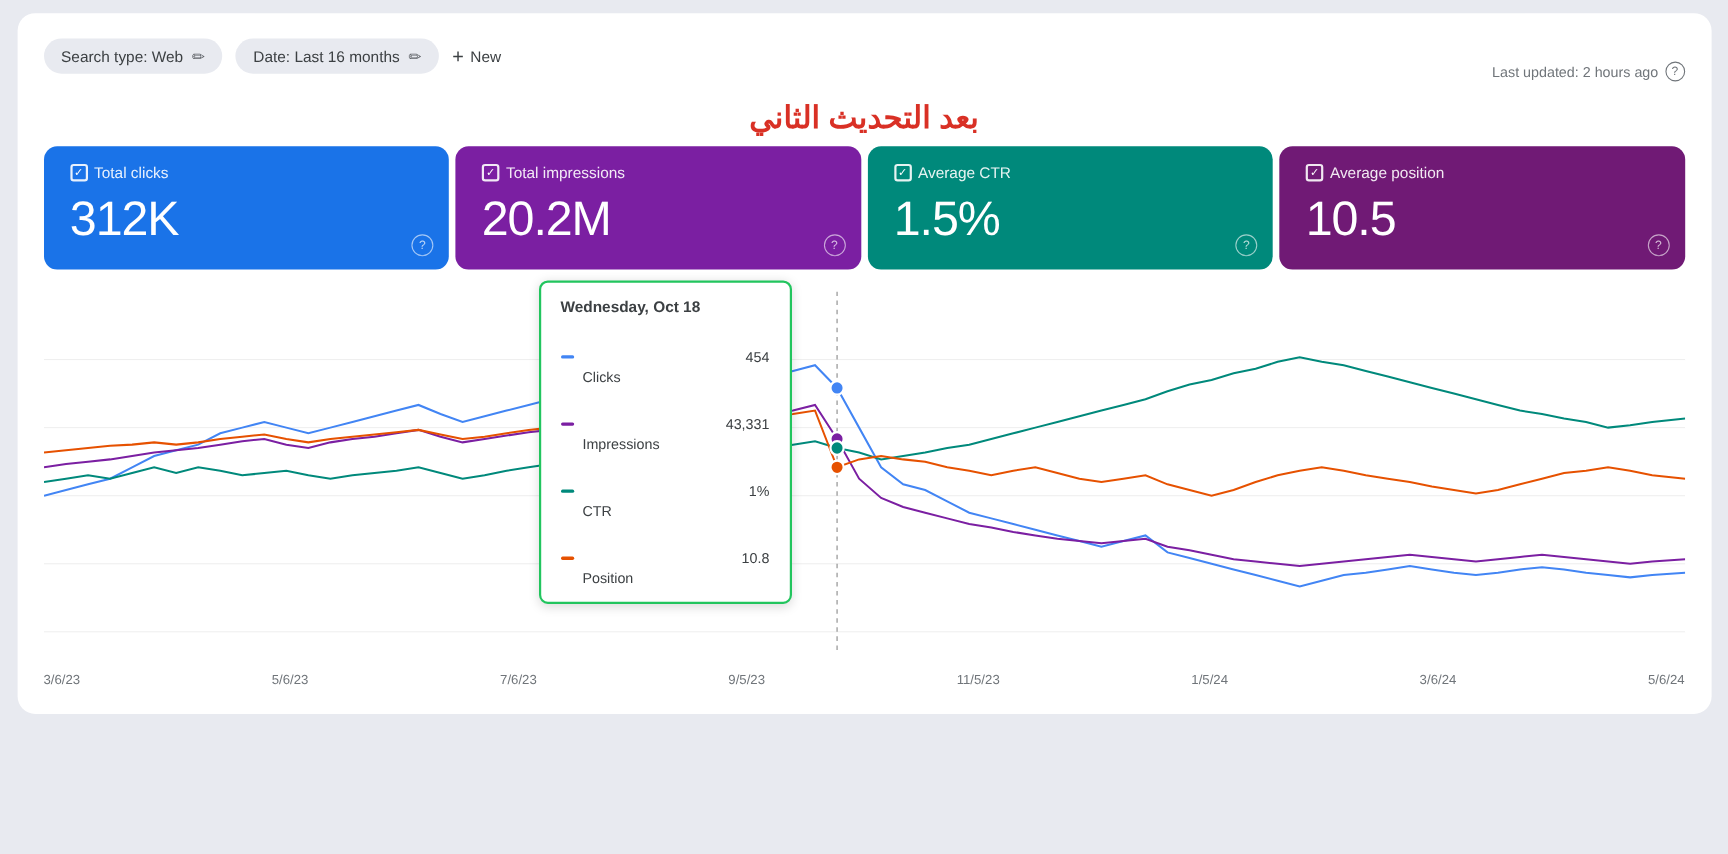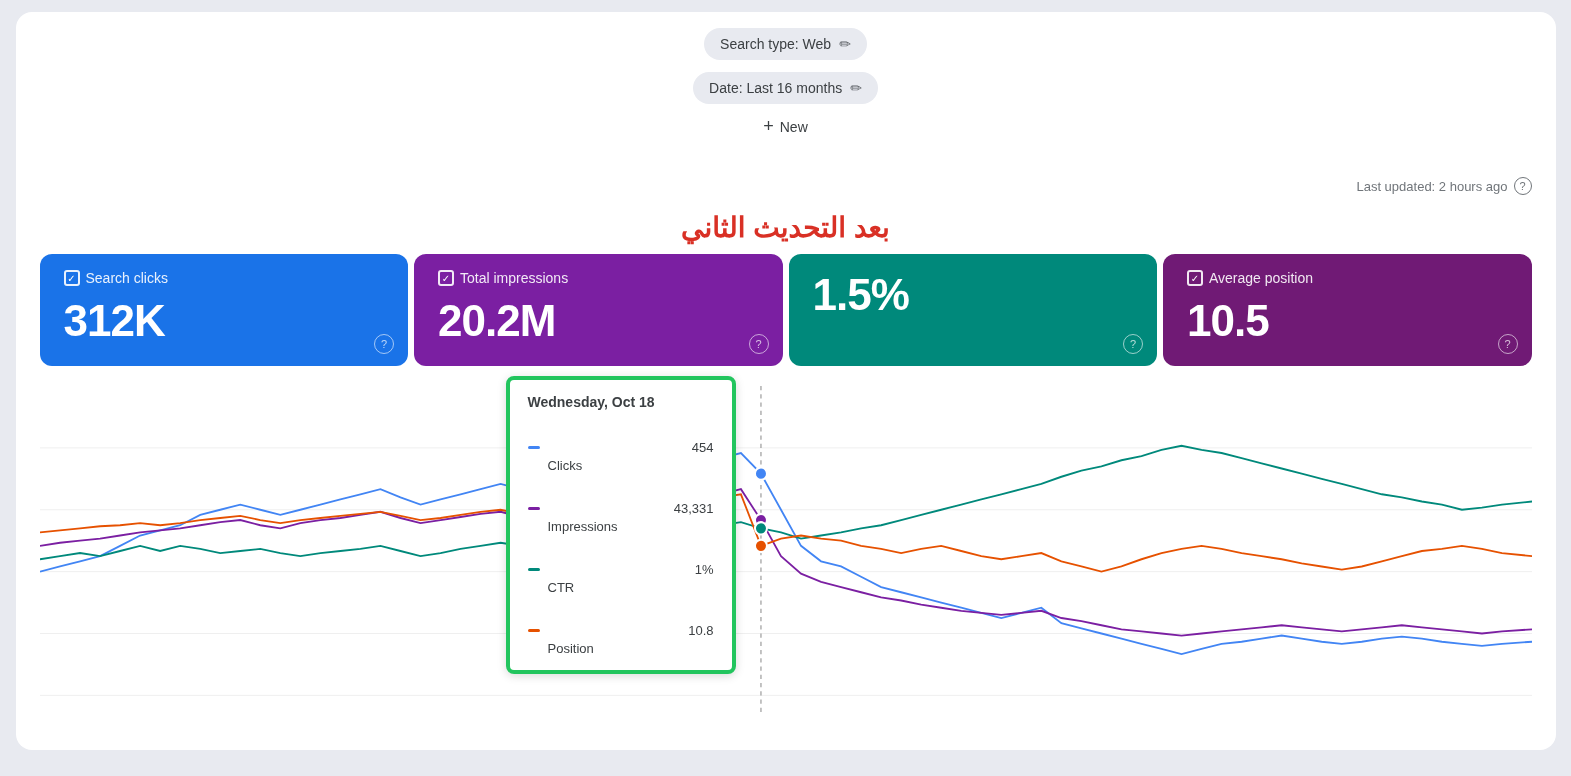--- a/index.html
+++ b/index.html
@@ -18,21 +18,20 @@
       width: 1540px;
       padding: 0 0 24px 0;
       overflow: hidden;
     }
     .top-bar {
       display: flex;
       align-items: center;
       padding: 16px 24px 12px 24px;
       gap: 12px;
       position: relative;
-      flex-direction: column;
     }
     .filter-chip {
       background: #e8eaf0;
       border-radius: 24px;
       padding: 8px 16px;
       font-size: 14px;
       color: #3c4043;
       display: flex;
       align-items: center;
       gap: 8px;
@@ -93,21 +92,21 @@
     .metric-label {
       font-size: 14px;
       color: rgba(255,255,255,0.9);
       display: flex;
       align-items: center;
       gap: 6px;
       margin-bottom: 10px;
     }
     .metric-value {
       font-size: 44px;
-      font-weight: 700;
+      font-weight: 400;
       color: #fff;
       letter-spacing: -1px;
     }
     .metric-help {
       position: absolute;
       bottom: 12px;
       right: 14px;
       width: 20px;
       height: 20px;
       border-radius: 50%;
@@ -140,23 +139,23 @@
       height: 360px;
     }
     .chart-svg {
       width: 100%;
       height: 100%;
     }
     
     .tooltip-box {
       position: absolute;
       top: 10px;
-      left: 490px;
+      left: 474px;
       background: #fff;
-      border: 4px solid #22c55e;
+      border: 2px solid #22c55e;
       border-radius: 8px;
       padding: 14px 18px;
       min-width: 230px;
       box-shadow: 0 2px 10px rgba(0,0,0,0.15);
       z-index: 10;
     }
     .tooltip-date {
       font-size: 14px;
       font-weight: 600;
       color: #3c4043;
@@ -210,34 +209,38 @@
       <span style="width:18px;height:18px;border-radius:50%;border:1.5px solid #70757a;display:inline-flex;align-items:center;justify-content:center;font-size:11px;cursor:pointer;color:#70757a;">?</span>
     </div>
   </div>
 
   <div class="arabic-title">بعد التحديث الثاني</div>
 
   <div class="metrics-row">
     <div class="metric-card blue">
       <div class="metric-label">
         <div class="checkbox-icon"></div>
-        <span>Search clicks</span>
+        <span>Total clicks</span>
       </div>
       <div class="metric-value">312K</div>
       <div class="metric-help">?</div>
     </div>
     <div class="metric-card purple">
       <div class="metric-label">
         <div class="checkbox-icon"></div>
         <span>Total impressions</span>
       </div>
       <div class="metric-value">20.2M</div>
       <div class="metric-help">?</div>
     </div>
     <div class="metric-card teal">
+      <div class="metric-label">
+        <div class="checkbox-icon"></div>
+        <span>Average CTR</span>
+      </div>
       <div class="metric-value">1.5%</div>
       <div class="metric-help">?</div>
     </div>
     <div class="metric-card orange">
       <div class="metric-label">
         <div class="checkbox-icon"></div>
         <span>Average position</span>
       </div>
       <div class="metric-value">10.5</div>
       <div class="metric-help">?</div>
@@ -291,13 +294,23 @@
         <span class="tooltip-value">1%</span>
       </div>
       <div class="tooltip-row">
         <div class="tooltip-dot" style="background:#e65100;"></div>
         <span class="tooltip-label">Position</span>
         <span class="tooltip-value">10.8</span>
       </div>
     </div>
   </div>
 
+  <div class="x-axis">
+    <span>3/6/23</span>
+    <span>5/6/23</span>
+    <span>7/6/23</span>
+    <span>9/5/23</span>
+    <span>11/5/23</span>
+    <span>1/5/24</span>
+    <span>3/6/24</span>
+    <span>5/6/24</span>
+  </div>
 </div>
 
 </body></html>

